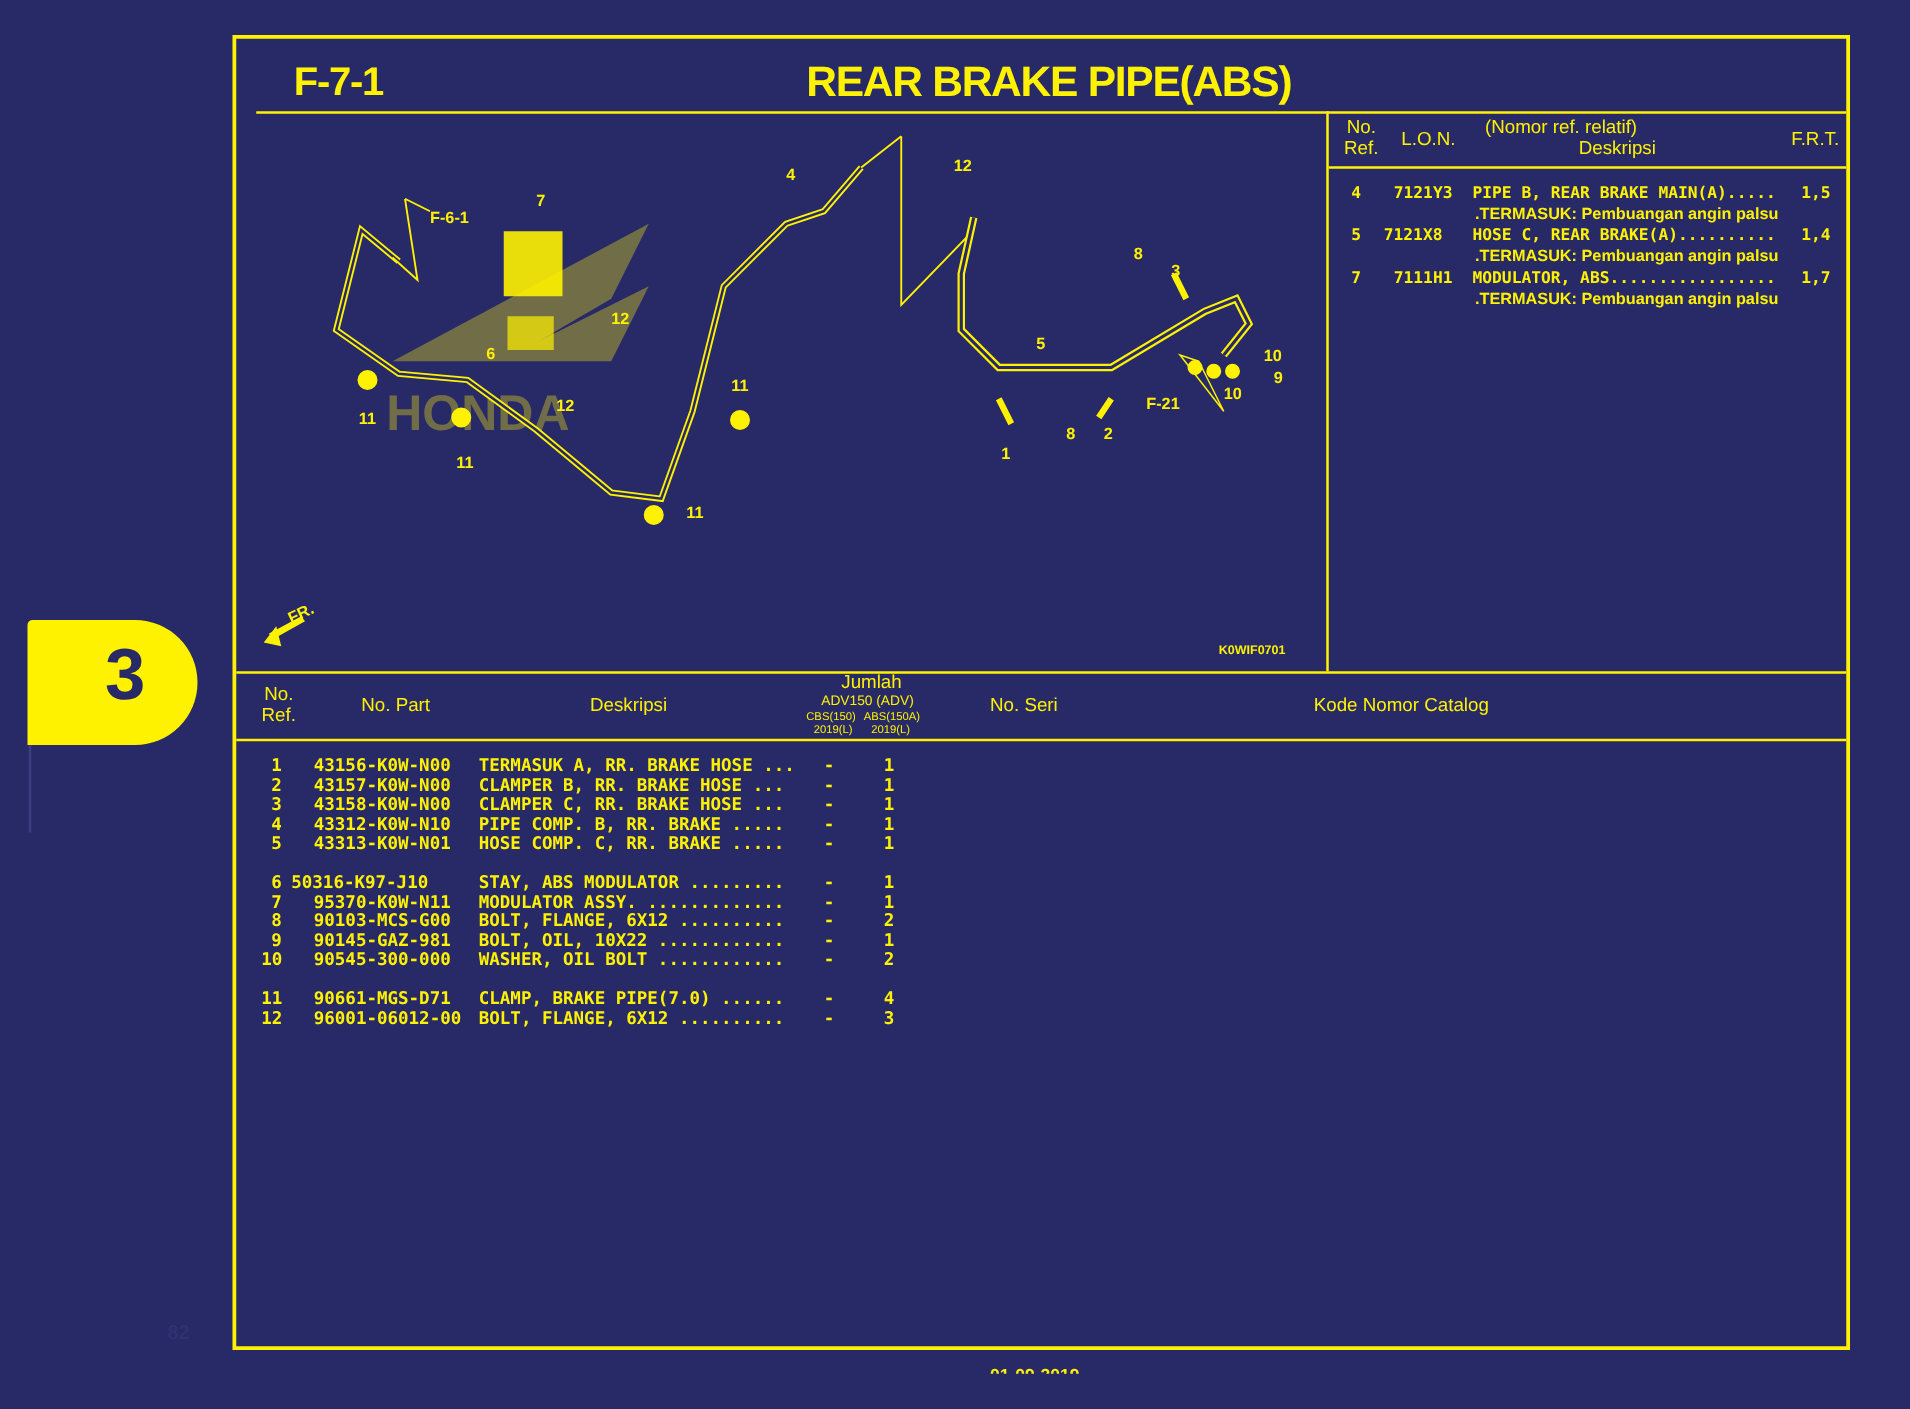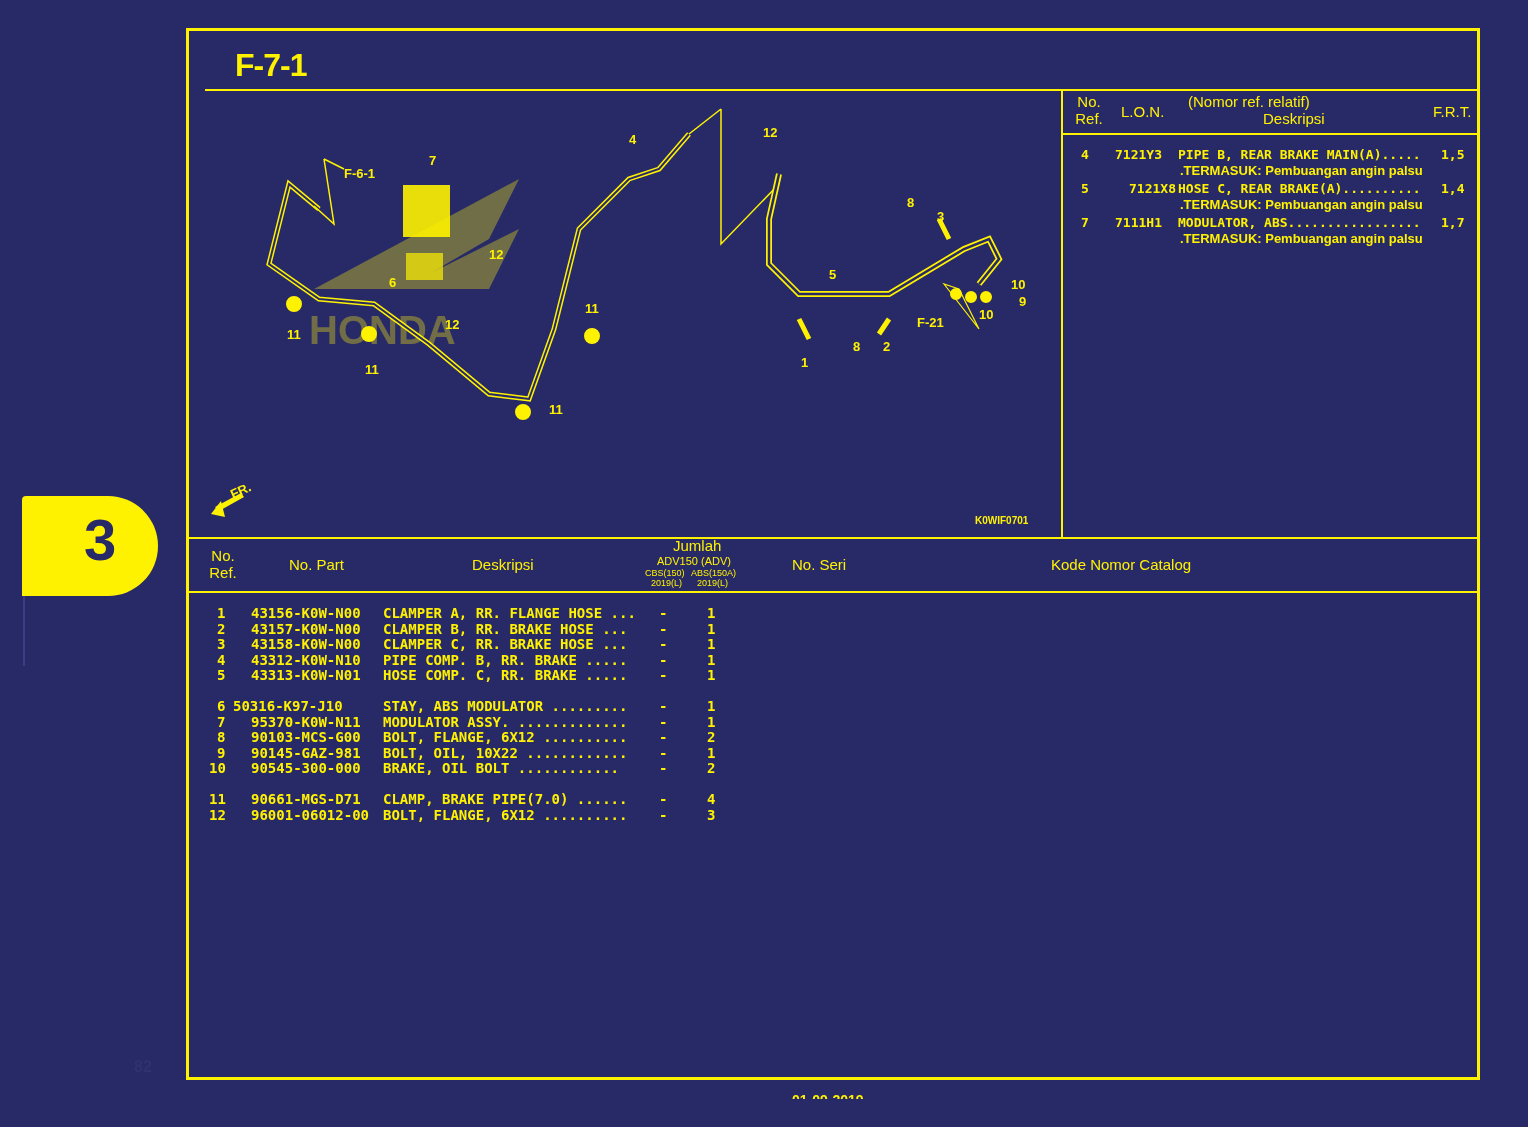--- a/index.html
+++ b/index.html
@@ -83,20 +83,21 @@
 
 <div class="tab-3">
   <span>3</span>
 </div>
 <div class="tab-line"></div>
 <div class="page-num">82</div>
 
 <div class="frame">
   <div class="title-bar">
     <div class="code">F-7-1</div>
+    <div class="title">REAR BRAKE PIPE(ABS)</div>
   </div>
 
   <div class="diagram">
     <svg width="872" height="448" viewBox="0 0 872 448">
       <g stroke="#fff200" fill="none" stroke-width="2">
 
         <g opacity="0.45">
           <path d="M125 200 L330 90 L300 150 L240 185 L330 140 L300 200 Z" fill="#c8c020" stroke="none"></path>
           <text x="120" y="255" font-size="40" font-weight="bold" fill="#c8c020" stroke="none" font-family="Liberation Sans, sans-serif">HONDA</text>
         </g>
@@ -167,21 +168,21 @@
     <div class="ref-rows">
       <div class="ref-row">
         <span style="left:18px">4</span>
         <span style="left:52px">7121Y3</span>
         <span style="left:115px">PIPE B, REAR BRAKE MAIN(A).....</span>
         <span style="left:378px">1,5</span>
         <span class="sub" style="left:117px">.TERMASUK: Pembuangan angin palsu</span>
       </div>
       <div class="ref-row">
         <span style="left:18px">5</span>
-        <span style="left:66px">7121X8</span>
+        <span style="left:44px">7121X8</span>
         <span style="left:115px">HOSE C, REAR BRAKE(A)..........</span>
         <span style="left:378px">1,4</span>
         <span class="sub" style="left:117px">.TERMASUK: Pembuangan angin palsu</span>
       </div>
       <div class="ref-row">
         <span style="left:18px">7</span>
         <span style="left:52px">7111H1</span>
         <span style="left:115px">MODULATOR, ABS.................</span>
         <span style="left:378px">1,7</span>
         <span class="sub" style="left:117px">.TERMASUK: Pembuangan angin palsu</span>
@@ -202,21 +203,21 @@
     <div class="h jm3" style="left:462px;top:39px;">2019(L)</div>
     <div class="h jm3" style="left:508px;top:39px;">2019(L)</div>
     <div class="h" style="left:603px;top:17px;">No. Seri</div>
     <div class="h" style="left:862px;top:17px;">Kode Nomor Catalog</div>
   </div>
 
   <div class="parts-body">
     <div class="prow">
         <span style="left:28px">1</span>
         <span style="left:62px">43156-K0W-N00</span>
-        <span style="left:194px">CLAMPER A, RR. FLANGE HOSE ...</span>
+        <span style="left:194px">TERMASUK A, RR. BRAKE HOSE ...</span>
         <span style="left:470px">-</span>
         <span style="left:518px">1</span>
       </div>
     <div class="prow">
         <span style="left:28px">2</span>
         <span style="left:62px">43157-K0W-N00</span>
         <span style="left:194px">CLAMPER B, RR. BRAKE HOSE ...</span>
         <span style="left:470px">-</span>
         <span style="left:518px">1</span>
       </div>
@@ -266,21 +267,21 @@
     <div class="prow">
         <span style="left:28px">9</span>
         <span style="left:62px">90145-GAZ-981</span>
         <span style="left:194px">BOLT, OIL, 10X22 ............</span>
         <span style="left:470px">-</span>
         <span style="left:518px">1</span>
       </div>
     <div class="prow">
         <span style="left:20px">10</span>
         <span style="left:62px">90545-300-000</span>
-        <span style="left:194px">BRAKE, OIL BOLT ............</span>
+        <span style="left:194px">WASHER, OIL BOLT ............</span>
         <span style="left:470px">-</span>
         <span style="left:518px">2</span>
       </div>
     <div class="gap"></div>
     <div class="prow">
         <span style="left:20px">11</span>
         <span style="left:62px">90661-MGS-D71</span>
         <span style="left:194px">CLAMP, BRAKE PIPE(7.0) ......</span>
         <span style="left:470px">-</span>
         <span style="left:518px">4</span>

